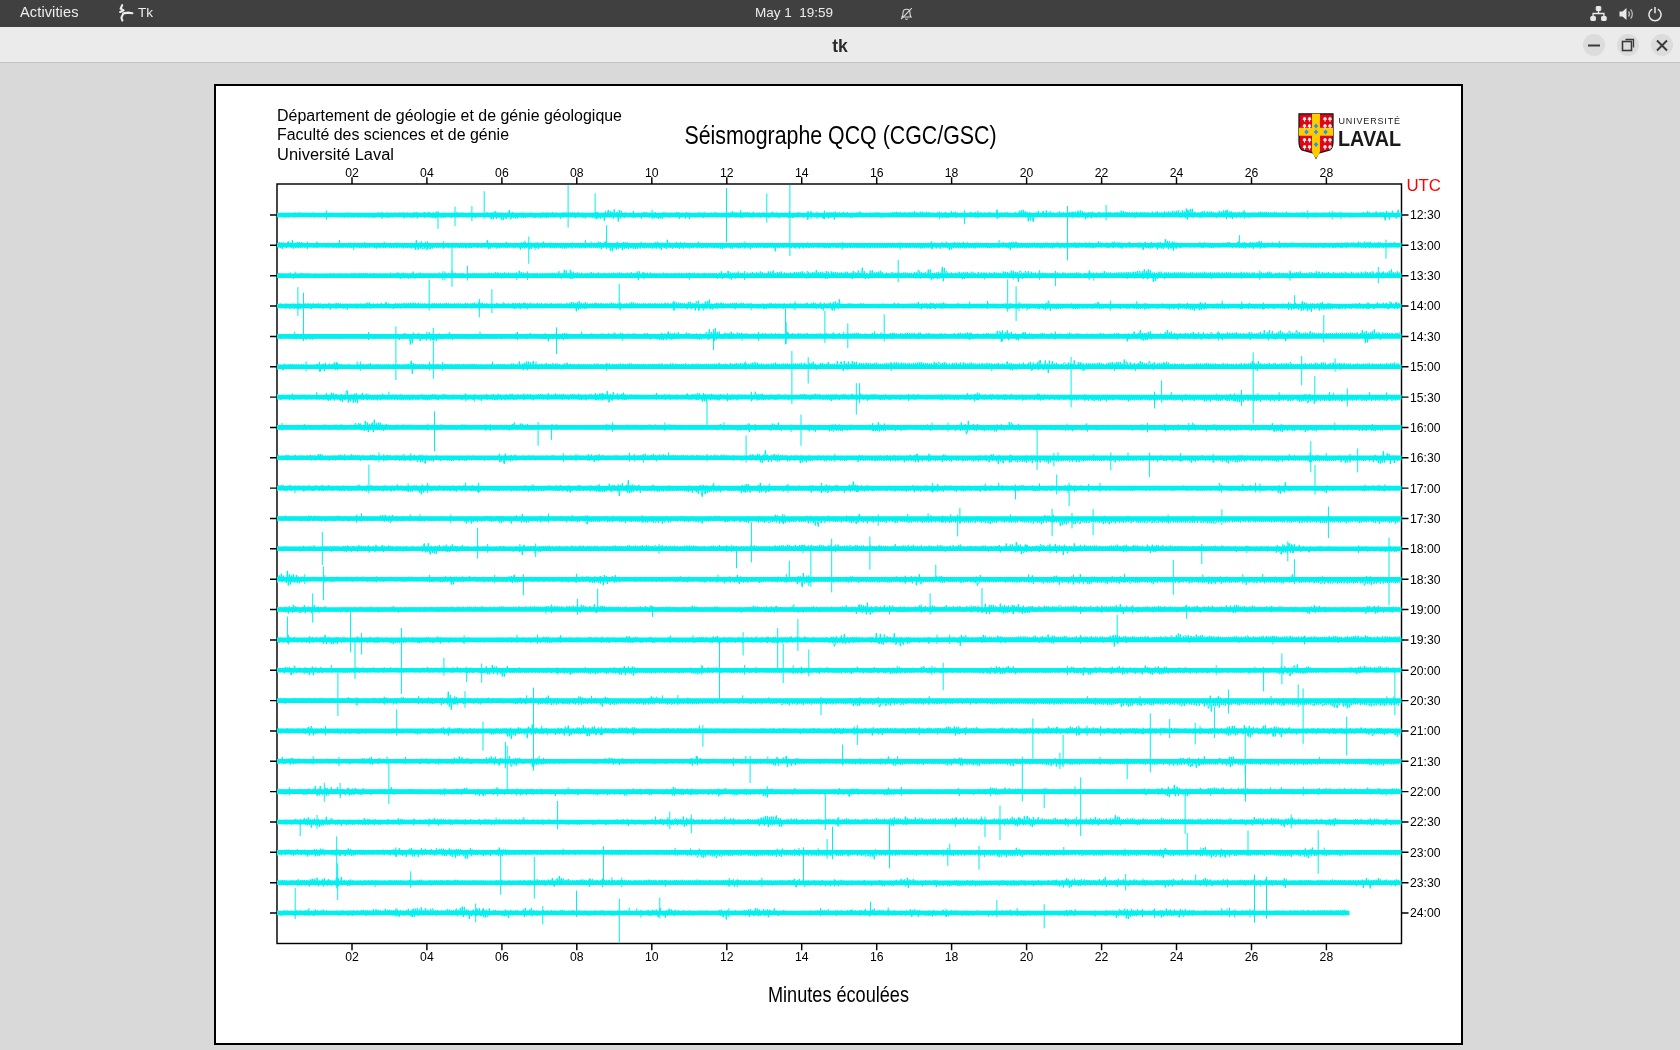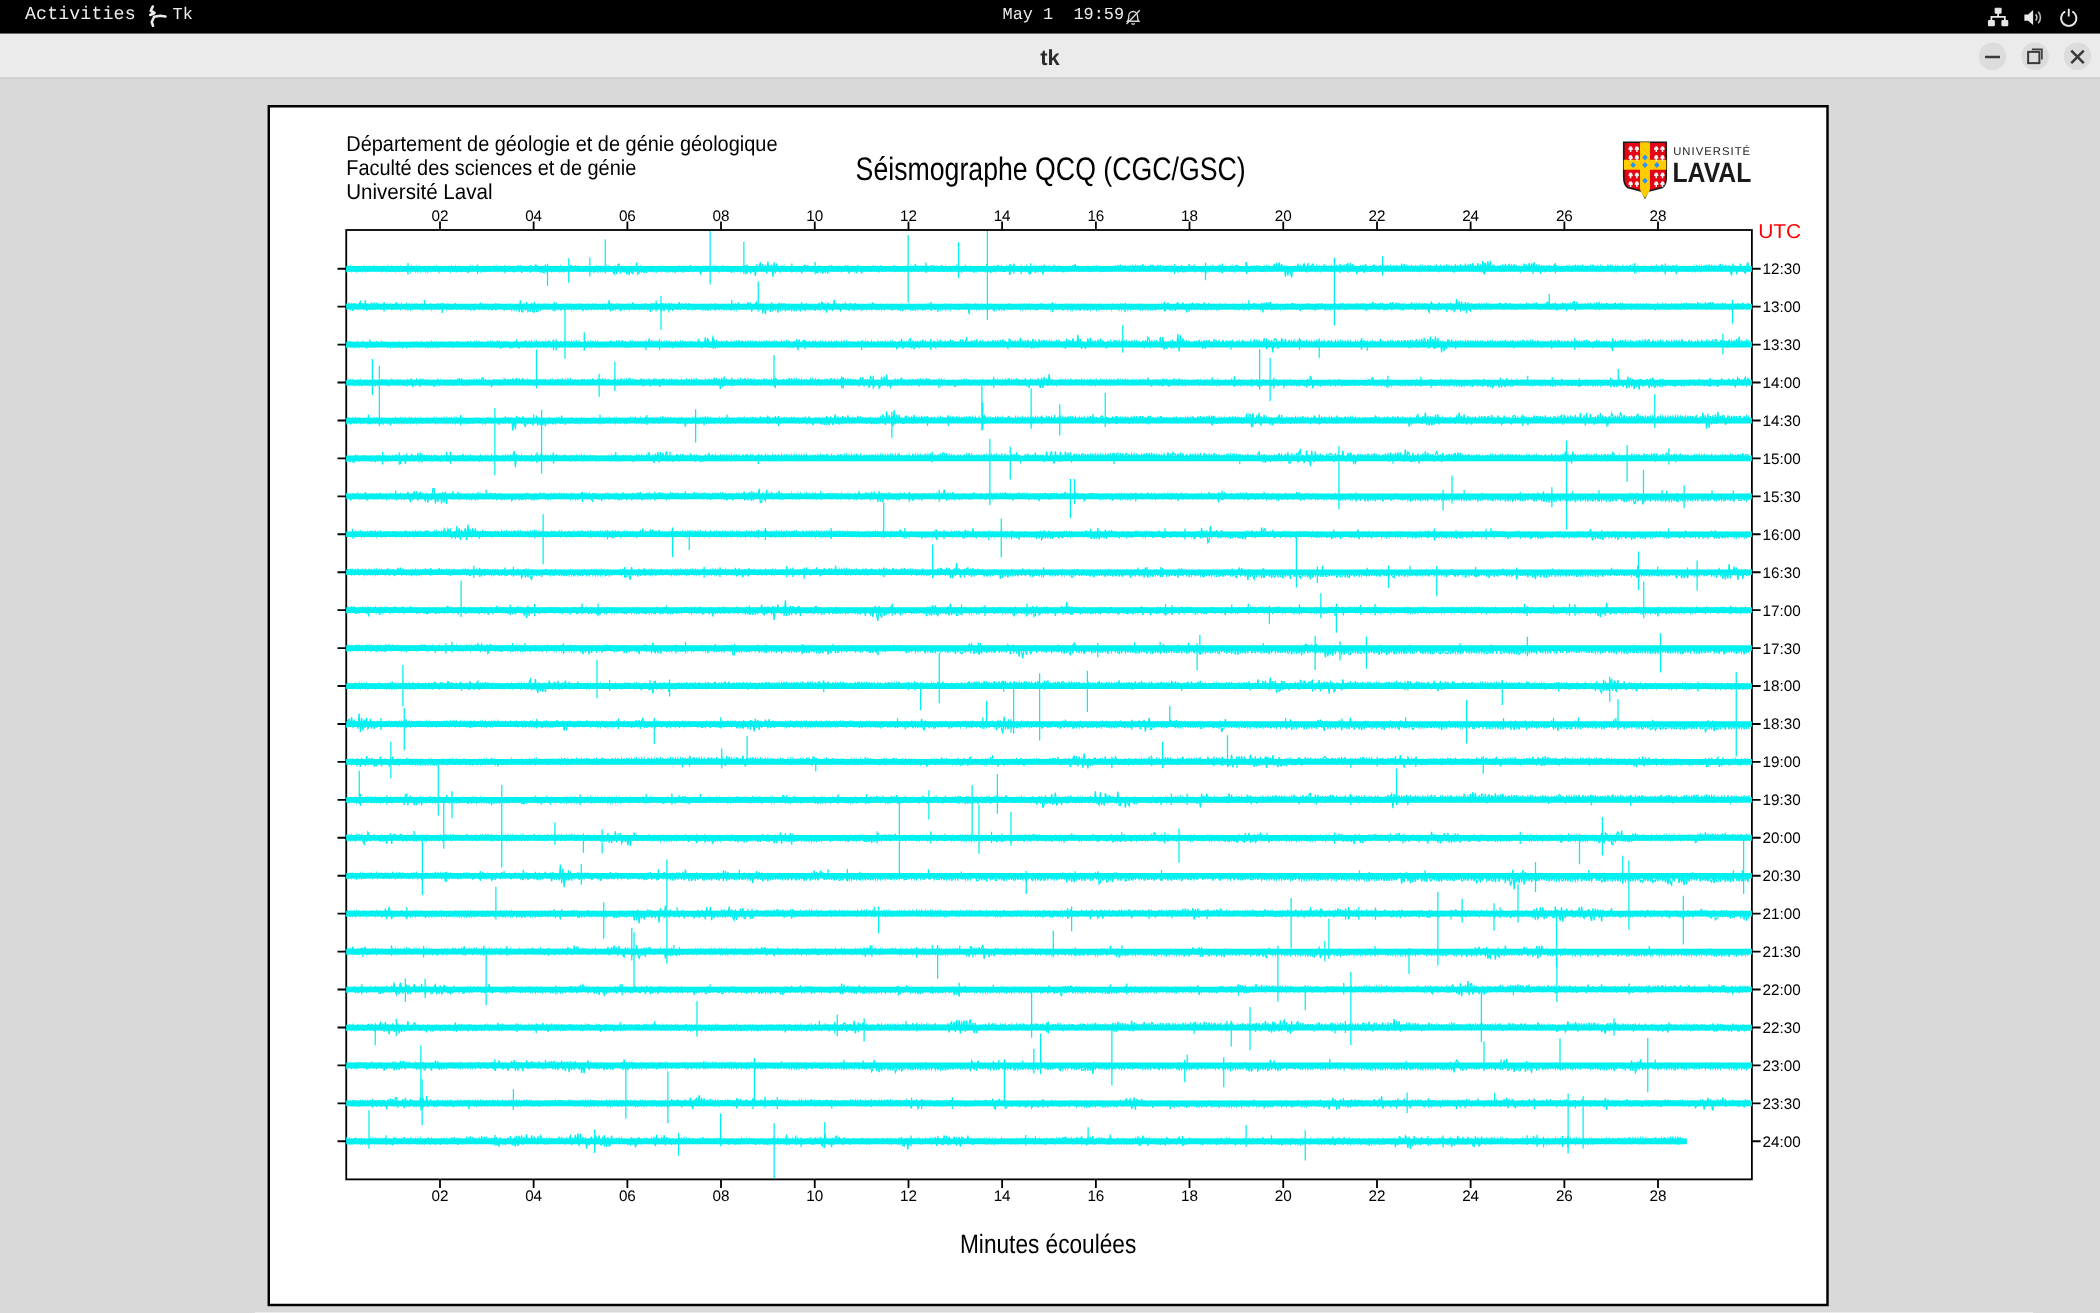--- a/index.html
+++ b/index.html
@@ -1,20 +1,20 @@
 <!DOCTYPE html>
 <html><head>
 <meta charset="utf-8">
 <style>
   html,body{margin:0;padding:0;width:1680px;height:1050px;overflow:hidden;
     font-family:"Liberation Sans",sans-serif;}
-  .topbar{position:absolute;left:0;top:0;width:1680px;height:27px;background:#000000;font-family:Liberation Mono, monospace;}
+  .topbar{position:absolute;left:0;top:0;width:1680px;height:27px;background:#404040;}
   .topbar .act{position:absolute;left:20px;top:4px;font-size:14.6px;color:#ededed;letter-spacing:0.1px;}
   .topbar .tk{position:absolute;left:138px;top:5px;font-size:13.5px;color:#ededed;}
-  .topbar .clock{position:absolute;left:802px;top:5px;font-size:13.5px;color:#ededed;}
+  .topbar .clock{position:absolute;left:755px;top:5px;font-size:13.5px;color:#ededed;}
   .titlebar{position:absolute;left:0;top:27px;width:1680px;height:35px;background:#ebebeb;border-bottom:1px solid #c3c3c3;}
   .titlebar .t{position:absolute;left:0;width:1680px;text-align:center;top:8.5px;font-size:17.5px;line-height:20px;font-weight:bold;color:#2b2b2b;}
   .wbtn{position:absolute;top:34px;width:22px;height:22px;border-radius:11px;background:#dcdcdc;}
   .content{position:absolute;left:0;top:63px;width:1680px;height:987px;background:#d9d9d9;}
   .panel{position:absolute;left:214px;top:84px;width:1245px;height:957px;background:#ffffff;border:2px solid #000;}
 </style>
 </head>
 <body>
 <div class="content"></div>
 <div class="topbar">

